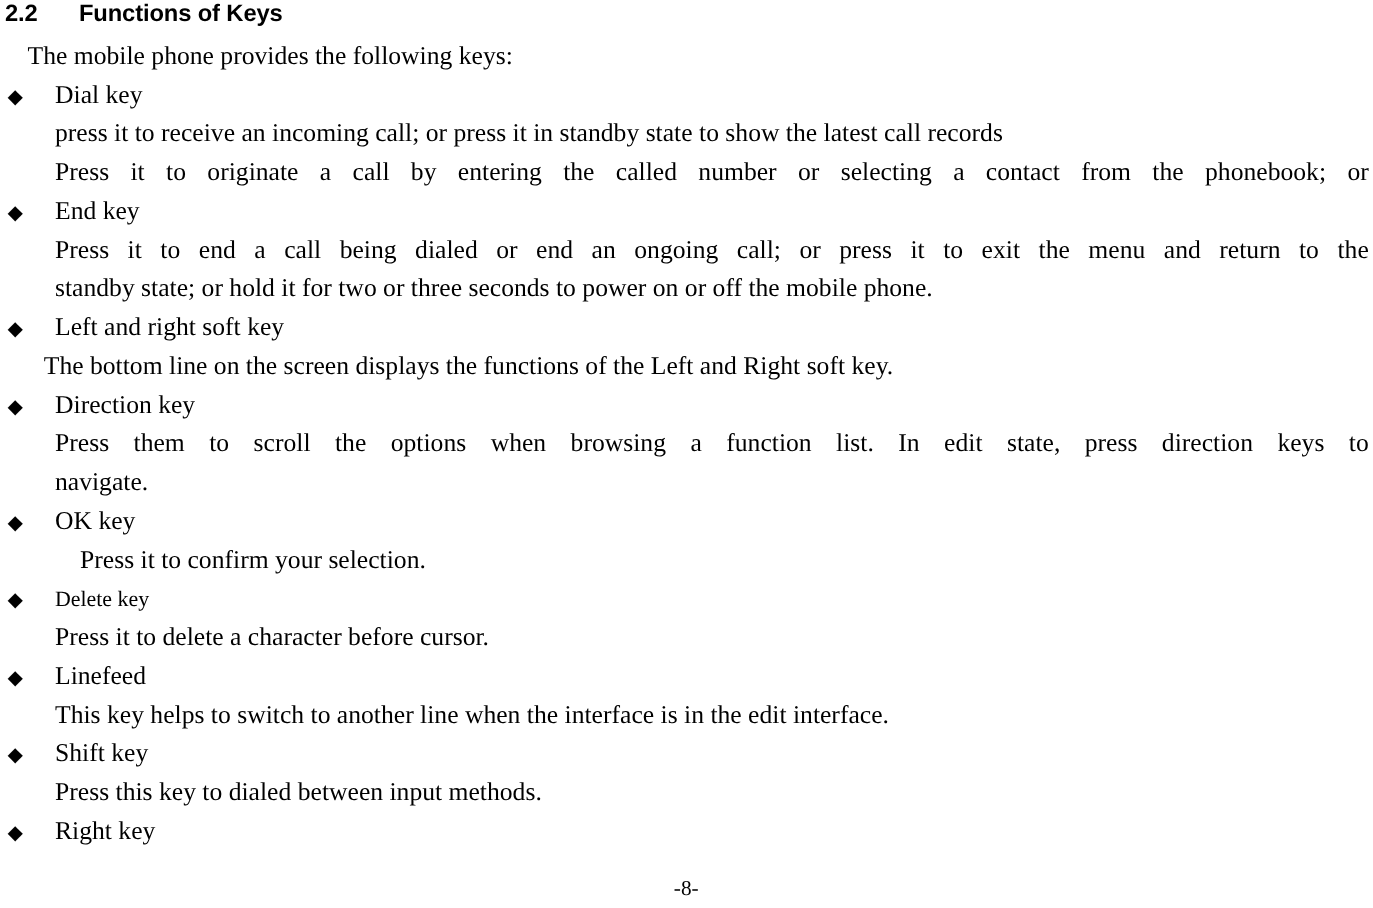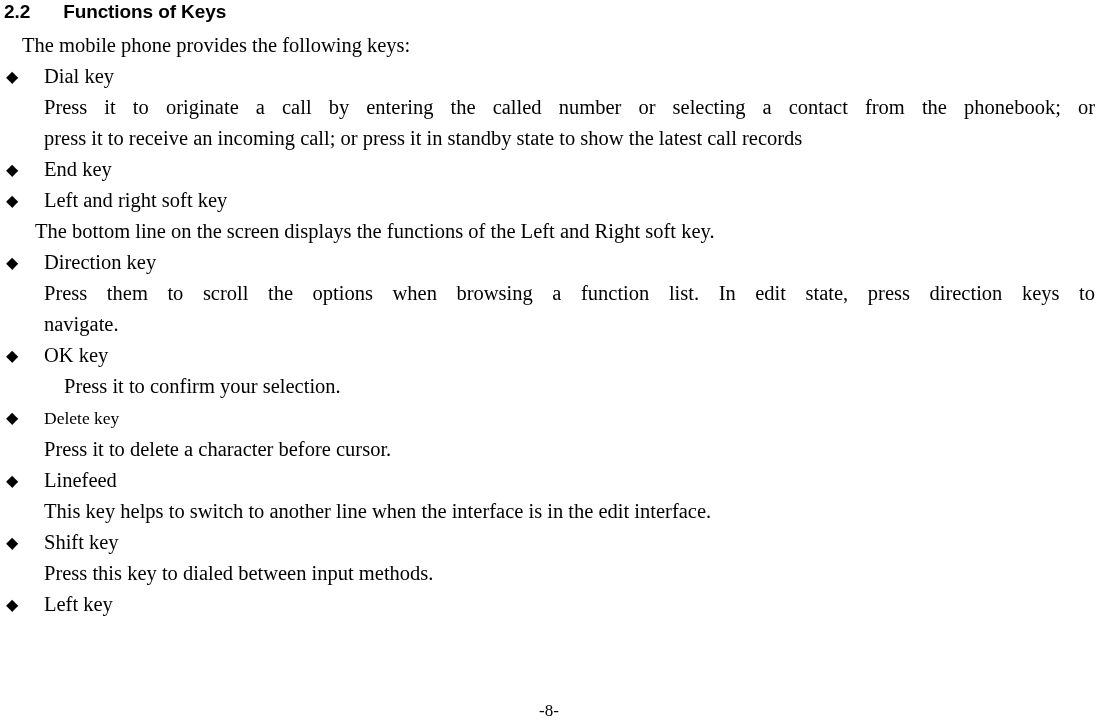--- a/index.html
+++ b/index.html
@@ -128,27 +128,31 @@
 
   <div class="content">
 
     <div class="intro">The mobile phone provides the following keys:</div>
 
     <div class="bullet-row">
       <span class="diamond">◆</span>
       <span class="label">Dial key</span>
     </div>
     <div class="body-para justified-force">
+      <span class="l last">press it to receive an incoming call; or press it in standby state to show the latest call records</span>
       <span class="l">Press it to originate a call by entering the called number or selecting a contact from the phonebook; or</span>
-      <span class="l last">press it to receive an incoming call; or press it in standby state to show the latest call records</span>
     </div>
 
     <div class="bullet-row">
       <span class="diamond">◆</span>
       <span class="label">End key</span>
+    </div>
+    <div class="body-para justified-force">
+      <span class="l">Press it to end a call being dialed or end an ongoing call; or press it to exit the menu and return to the</span>
+      <span class="l last">standby state; or hold it for two or three seconds to power on or off the mobile phone.</span>
     </div>
 
     <div class="bullet-row">
       <span class="diamond">◆</span>
       <span class="label">Left and right soft key</span>
     </div>
     <div class="body-para outdent">
       <span class="l last">The bottom line on the screen displays the functions of the Left and Right soft key.</span>
     </div>
 
@@ -188,20 +192,20 @@
     <div class="bullet-row">
       <span class="diamond">◆</span>
       <span class="label">Shift key</span>
     </div>
     <div class="body-para">
       <span class="l last">Press this key to dialed between input methods.</span>
     </div>
 
     <div class="bullet-row">
       <span class="diamond">◆</span>
-      <span class="label">Left key</span>
+      <span class="label">Right key</span>
     </div>
 
   </div>
 
   <div class="footer">-8-</div>
 
 </div>
 
 </body></html>

